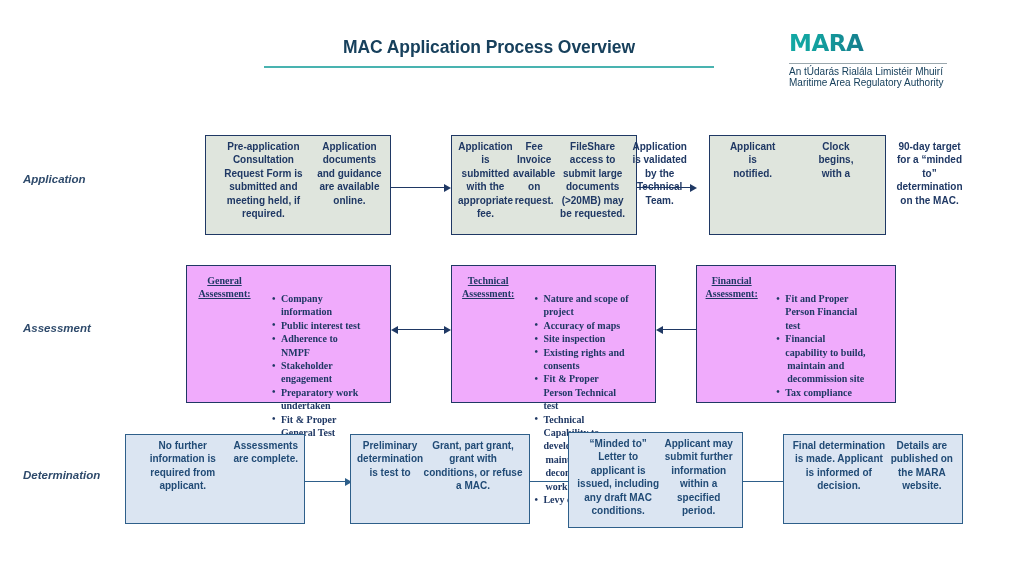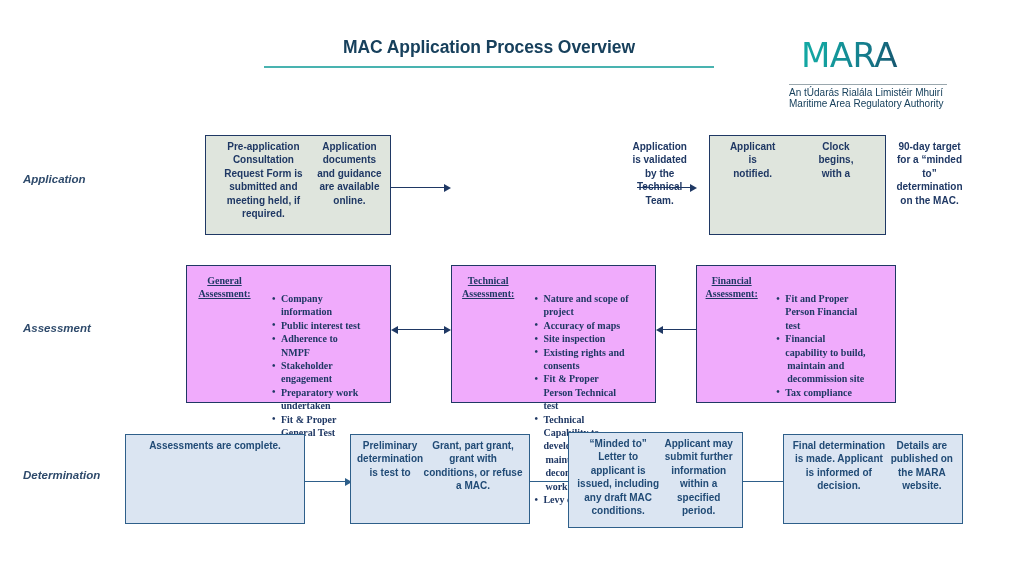--- a/index.html
+++ b/index.html
@@ -25,22 +25,22 @@
     letter-spacing: -0.1px; line-height: 22px;
     white-space: nowrap;
   }
   .title-rule {
     margin-top: 8px; height: 2px; background: #49b3b0; width: 450px;
   }
 
   
   .logo { position: absolute; left: 789px; top: 26px; width: 160px; }
   .logo-word {
-    font-size: 34px; font-weight: normal; letter-spacing: -0.5px;
-    line-height: 34px; margin: 12px; padding: 0;
+    font-size: 23px; font-weight: bold; letter-spacing: -0.5px;
+    line-height: 34px; margin: 0; padding: 0;
     background: linear-gradient(100deg, #12a9a4 0%, #13a19f 18%, #157f8e 45%, #16566f 72%, #153b56 100%);
     -webkit-background-clip: text; background-clip: text;
     -webkit-text-fill-color: transparent; color: transparent;
     font-family: "DejaVu Sans", sans-serif;
   }
   .logo-rule { height: 1px; background: #9aa7ad; margin: 3px 0 3px 0; width: 158px; }
   .logo-sub {
     font-size: 10px; color: #17405c; line-height: 10.5px;
     font-family: "Liberation Sans", sans-serif; font-weight: normal;
   }
@@ -121,20 +121,25 @@
     <div class="ctr">Pre-application Consultation Request Form is submitted and meeting held, if required.</div>
     <div class="gap"></div>
     <div class="ctr">Application documents and guidance are available online.</div>
   </div>
 
   <div class="conn" style="left:391px; top:184px; width:60px; height:8px;">
     <div class="line navy" style="width:54px; top:3px;"></div>
     <div class="arrowhead right" style="left:53px; top:0px;"></div>
   </div>
 
+  <div class="box green" style="left:451px; top:135px; width:186px; height:100px;">
+    <div class="ctr">Application is submitted with the appropriate fee.</div>
+    <div class="ctr">Fee Invoice available on request.</div>
+    <div class="ctr">FileShare access to submit large documents (&gt;20MB) may be requested.</div>
+  </div>
 
   <div class="conn" style="left:637px; top:184px; width:60px; height:8px;">
     <div class="line navy" style="width:54px; top:3px;"></div>
     <div class="arrowhead right" style="left:53px; top:0px;"></div>
   </div>
 
   <div class="box green" style="left:709px; top:135px; width:177px; height:100px;gap:43px;">
     <div class="ctr">Application is validated by the Technical Team.</div>
     <div class="ctr">Applicant is notified.</div>
     <div class="ctr">Clock begins, with a</div>
@@ -187,20 +192,21 @@
       <li>Fit and Proper Person Financial test</li>
       <li>
         <span>Financial capability to build,</span>
         <span class="cont">maintain and decommission site</span>
       </li>
       <li>Tax compliance</li>
     </ul>
   </div>
 
   <div class="box blue" style="left:125px; top:434px; width:180px; height:90px;">
+    <div class="ctr">No further information is required from applicant.</div>
     <div class="gap"></div>
     <div class="ctr">Assessments are complete.</div>
   </div>
 
   <div class="conn" style="left:305px; top:478px; width:48px; height:8px;">
     <div class="line" style="width:41px; top:3px;"></div>
     <div class="arrowhead right steel" style="left:40px; top:0px;"></div>
   </div>
 
   <div class="box blue" style="left:350px; top:434px; width:180px; height:90px;">

